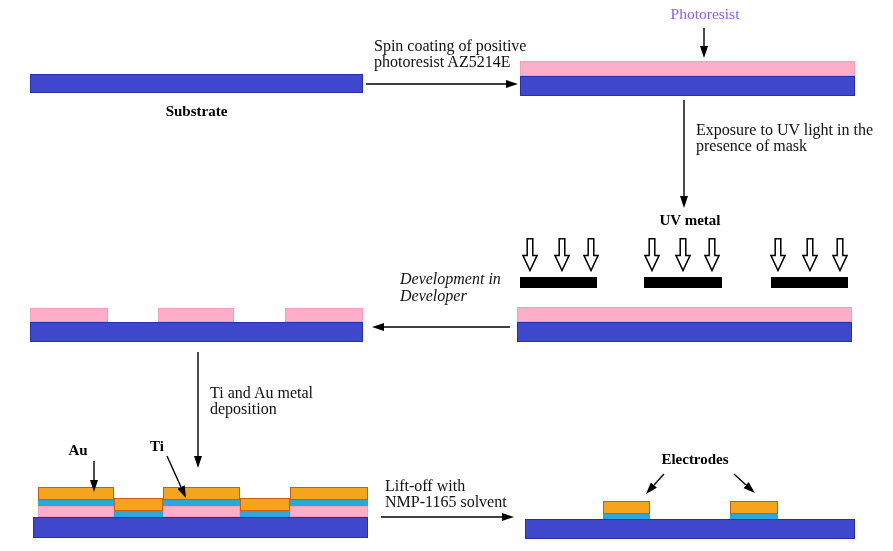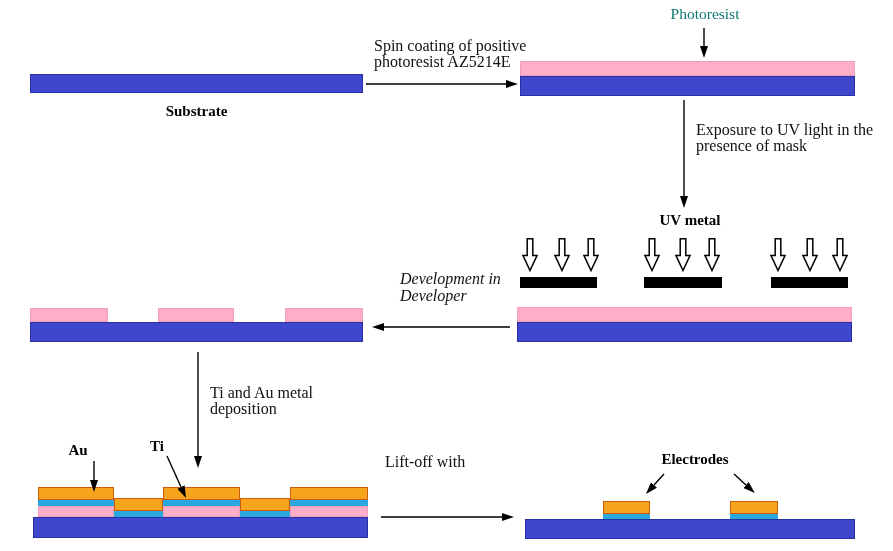--- a/index.html
+++ b/index.html
@@ -30,21 +30,21 @@
     font-size: 15px;
     line-height: 18px;
     text-align: center;
     color: #000;
   }
   .plainlabel {
     position: absolute;
     font-size: 15.5px;
     line-height: 18px;
     text-align: center;
-    color: #0f766e;
+    color: #8b5cf6;
   }
   #arrow-overlay {
     position: absolute;
     left: 0; top: 0;
     width: 893px; height: 551px;
     pointer-events: none;
   }
   #arrow-overlay line, #arrow-overlay path.conn {
     stroke: #000;
     stroke-width: 1.4;
@@ -112,22 +112,23 @@
   <div class="layer cyan" style="left:290px; top:500px; width:78px; height:6px;"></div>
   <div class="layer pink" style="left:290px; top:506px; width:78px; height:11px;"></div>
 
   <div class="layer gold" style="left:114px; top:498px; width:49px; height:13px;"></div>
   <div class="layer cyan" style="left:114px; top:511px; width:49px; height:6px;"></div>
   <div class="layer gold" style="left:240px; top:498px; width:50px; height:13px;"></div>
   <div class="layer cyan" style="left:240px; top:511px; width:50px; height:6px;"></div>
 
   <div class="layer blue" style="left:33px; top:517px; width:335px; height:21px;"></div>
 
-  <div class="note" style="left:385px; top:454px; width:140px;">
+  <div class="note" style="left:385px; top:478px; width:140px;">
     <div>Lift-off with</div>
+    <div>NMP-1165 solvent</div>
   </div>
 
   <div class="biglabel" style="left:630px; top:450px; width:130px;">Electrodes</div>
 
   <div class="layer gold" style="left:603px; top:501px; width:47px; height:13px;"></div>
   <div class="layer cyan" style="left:603px; top:514px; width:47px; height:5px;"></div>
   <div class="layer gold" style="left:730px; top:501px; width:48px; height:13px;"></div>
   <div class="layer cyan" style="left:730px; top:514px; width:48px; height:5px;"></div>
   <div class="layer blue" style="left:525px; top:519px; width:330px; height:20px;"></div>
 

